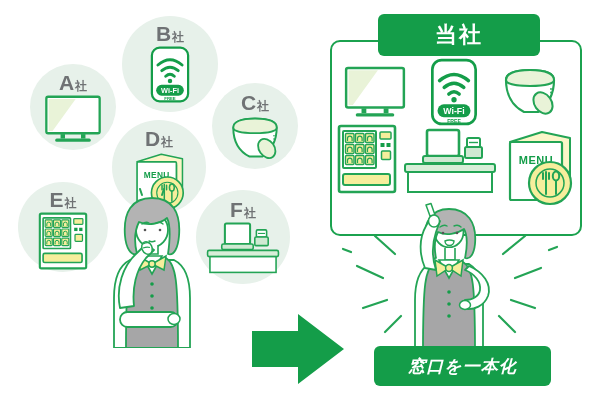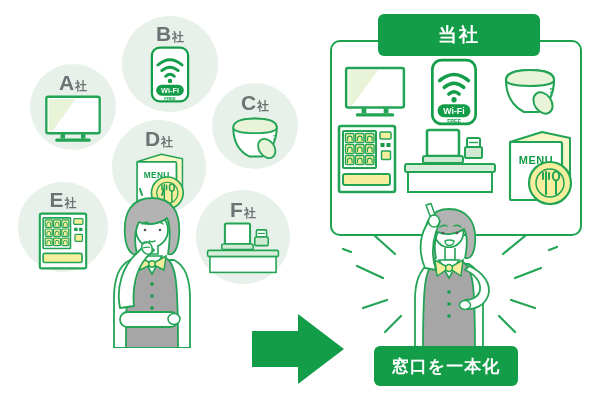--- a/index.html
+++ b/index.html
@@ -18,31 +18,31 @@
   .circle-c { left:212px; top:83px; width:86px; height:86px; padding-top:9px; }
   .circle-d { left:112px; top:120px; width:94px; height:94px; padding-top:8px; }
   .circle-e { left:18px; top:182px; width:90px; height:90px; padding-top:7px; }
   .circle-f { left:196px; top:190px; width:94px; height:94px; padding-top:9px; }
   .circle svg { display:block; margin-top:2px; }
 
   
   .company-box { position:absolute; left:330px; top:40px; width:252px; height:196px;
                  border:2px solid #1ba24f; border-radius:10px; background:#fff; z-index:1; }
   .banner { position:absolute; left:378px; top:14px; width:162px; height:42px;
-            background:#149d49; border-radius:6px; color:#fff; font-size:19px; font-weight:bold;
+            background:#149d49; border-radius:6px; color:#fff; font-size:22px; font-weight:bold;
             display:flex; align-items:center; justify-content:center; z-index:4; letter-spacing:2px; }
 
   .icon-abs { position:absolute; z-index:2; }
 
   
   .caption { position:absolute; color:#fff; font-weight:bold; font-size:17px;
              display:flex; align-items:center; justify-content:center;
              border-radius:6px; z-index:5; letter-spacing:1px; }
   .caption-left  { left:80px;  top:346px; width:157px; height:38px; background:#7c7c7c; }
-  .caption-right { left:374px; top:346px; width:144px; height:40px; background:#149d49; }
+  .caption-right { left:374px; top:346px; width:177px; height:40px; background:#149d49;font-style:italic; }
 
   .arrow-wrap { position:absolute; left:252px; top:314px; z-index:2; }
   .person { position:absolute; z-index:3; }
 </style>
 </head>
 <body>
 
 <div class="scene">
 
   <svg width="0" height="0" style="position:absolute" aria-hidden="true">

